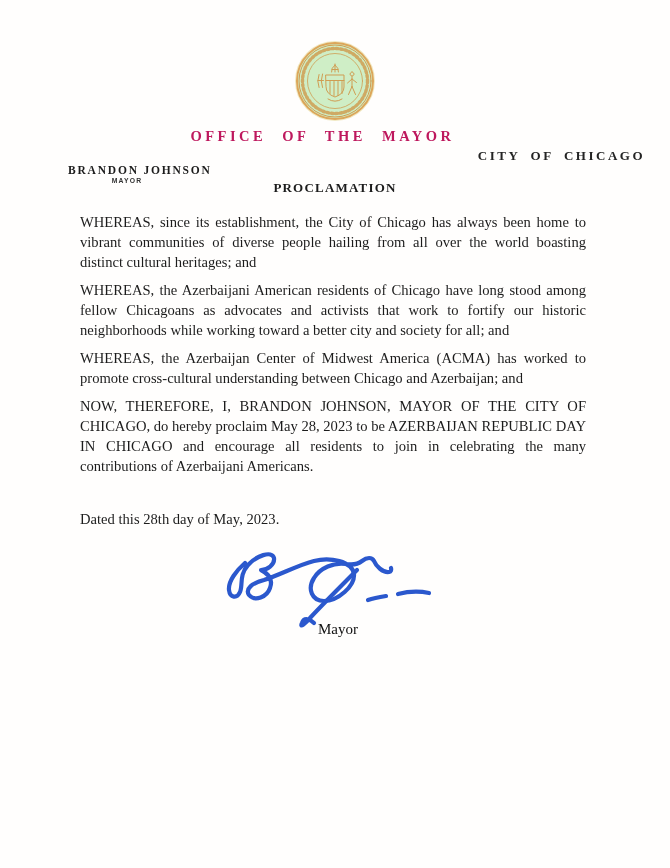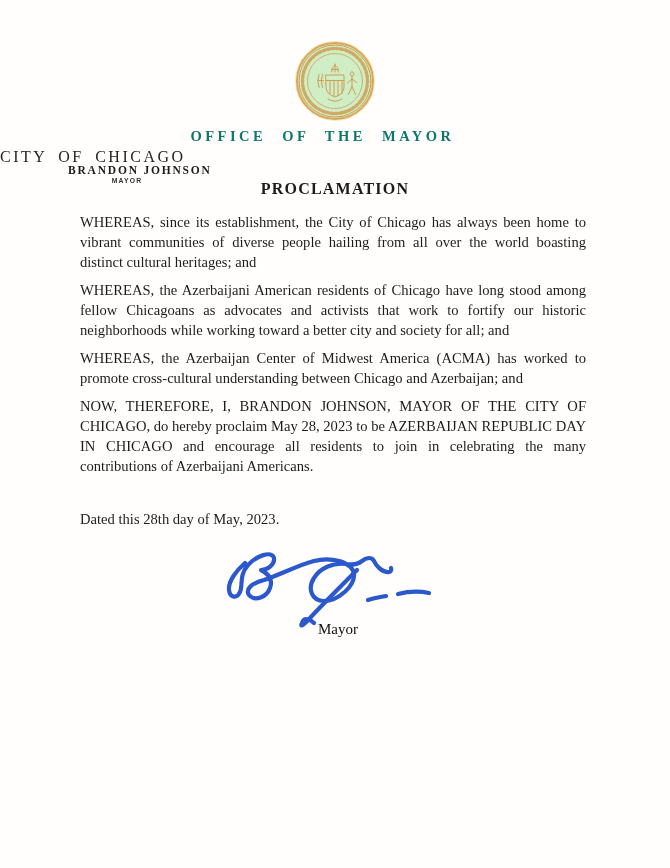--- a/index.html
+++ b/index.html
@@ -8,36 +8,36 @@
     width:670px; height:868px;
     background:#fffefd;
     font-family:"Liberation Serif", serif;
     color:#1c1c1c;
     overflow:hidden;
   }
   .seal { position:absolute; left:295px; top:39px; width:80px; height:84px; }
   .office-line {
     position:absolute; top:128px; left:0; width:645px;
     text-align:center; font-size:14.5px; font-weight:700;
-    letter-spacing:3.5px; word-spacing:9px; color:#0f766e;
+    letter-spacing:3.5px; word-spacing:9px; color:#be185d;
   }
   .city-line {
     position:absolute; top:148px; left:0; width:645px;
-    text-align:left; font-size:16px; font-weight:400;
+    text-align:right; font-size:13px; font-weight:700;
     letter-spacing:2.5px; word-spacing:5px; color:#242424;
   }
   .name-block { position:absolute; left:68px; top:164px; width:118px; text-align:center; }
   .official-name { font-size:11.5px; font-weight:700; letter-spacing:1.8px; white-space:nowrap; }
   .official-title {
     font-family:"Liberation Sans", sans-serif;
     font-size:6.8px; font-weight:700; letter-spacing:1.2px; margin-top:1px; color:#333;
   }
   .doc-title {
     position:absolute; top:180px; left:0; width:670px;
-    text-align:center; font-size:16px; font-weight:700; letter-spacing:1.2px;
+    text-align:center; font-size:13px; font-weight:700; letter-spacing:1.2px;
   }
   .body-text {
     position:absolute; left:80px; top:212px; width:506px;
     font-size:14.6px; line-height:20px; text-align:justify;
   }
   .body-text p { margin:0 0 8px 0; }
   .body-text p.dated { text-align:left;margin-top:33px; }
   .signature { position:absolute; left:222px; top:543px; width:240px; height:95px; }
   .mayor-label { position:absolute; left:318px; top:621px; font-size:15px; color:#111; }
 </style>

